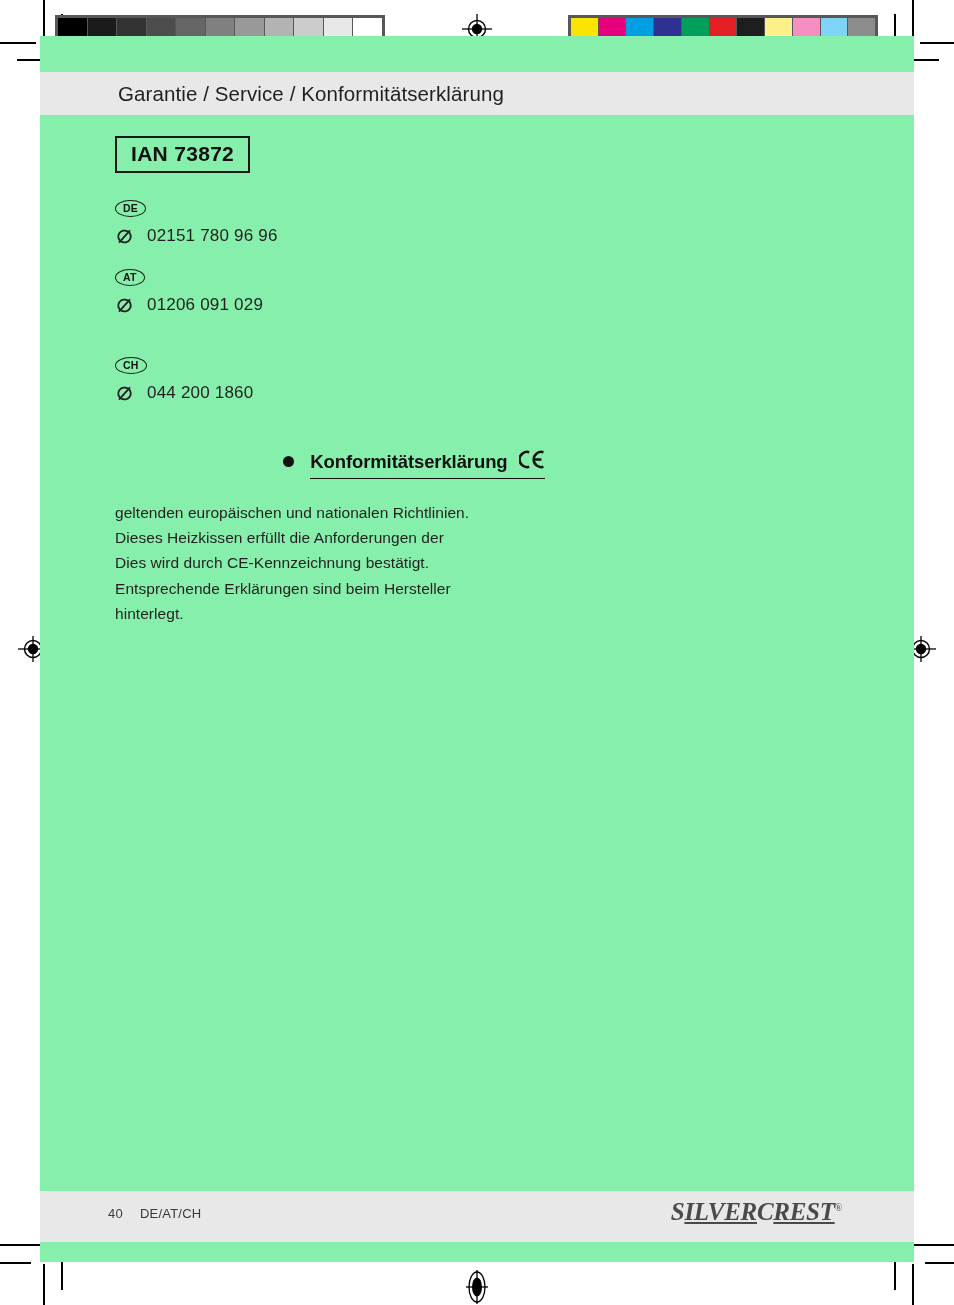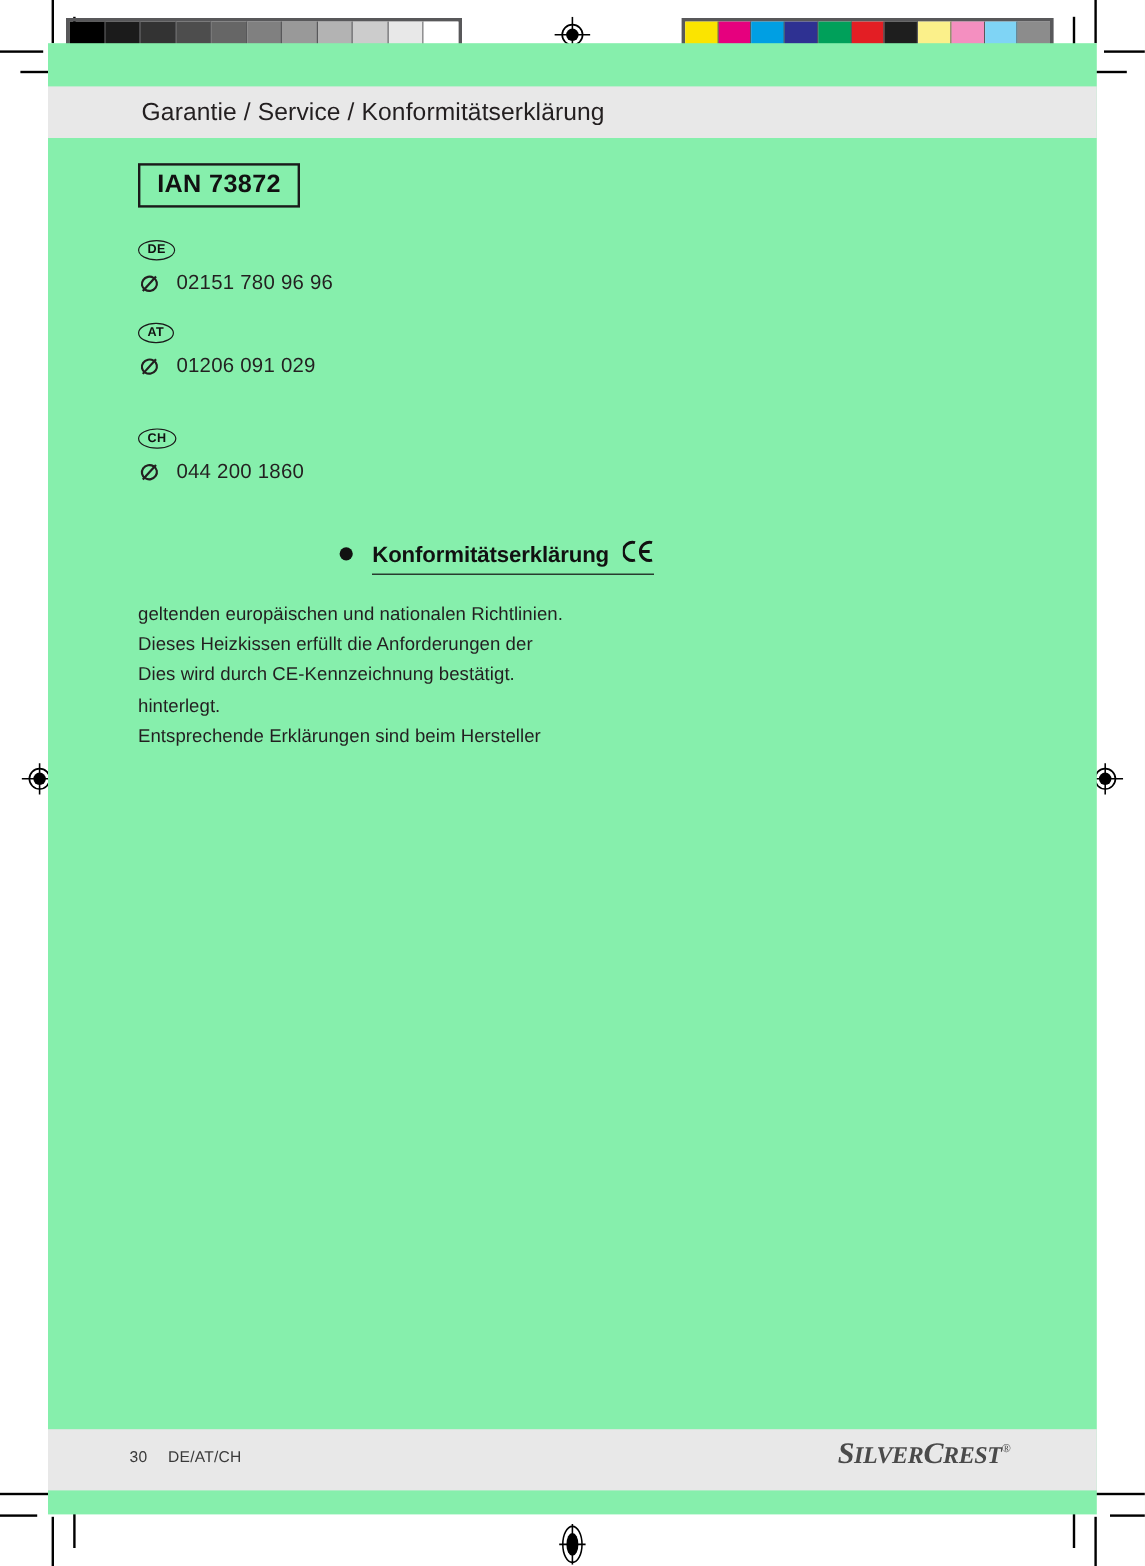--- a/index.html
+++ b/index.html
@@ -206,21 +206,21 @@
     top: 1162px;
     font-family: "Liberation Serif", serif;
     font-size: 25px;
     font-weight: bold;
     font-style: italic;
     color: #4a4a4a;
     letter-spacing: -0.3px;
     white-space: nowrap;
   }
   .footer-logo .cap { font-size: 25px; }
-  .footer-logo .sc { font-size: 20px; }
+  .footer-logo .sc { font-size: 25px; text-decoration: underline; }
   .footer-logo .reg {
     font-size: 10px;
     vertical-align: super;
     font-style: normal;
     font-weight: normal;
   }
 </style>
 </head>
 <body>
 
@@ -377,30 +377,30 @@
               <line x1="15.2" y1="9.5" x2="22.4" y2="9.5" stroke="#111" stroke-width="2.5"></line>
             </svg>
           </span>
         </span>
       </div>
 
       <div class="section-body">
         <span class="line">geltenden europäischen und nationalen Richtlinien.</span>
         <span class="line">Dieses Heizkissen erfüllt die Anforderungen der</span>
         <span class="line">Dies wird durch CE-Kennzeichnung bestätigt.</span>
+        <span class="line">Entsprechende Erklärungen sind beim Hersteller</span>
         <span class="line">hinterlegt.</span>
-        <span class="line">Entsprechende Erklärungen sind beim Hersteller</span>
       </div>
     </div>
 
   </div>
 
   <div class="band band-footer"></div>
 
-  <div class="footer-page-no">30</div>
+  <div class="footer-page-no">40</div>
 
   <div class="footer-region">DE/AT/CH</div>
 
   <div class="footer-logo">
     <span class="cap">S</span><span class="sc">ILVER</span><span class="cap">C</span><span class="sc">REST</span><span class="reg">®</span>
   </div>
 
 </div>
 
 </body></html>

